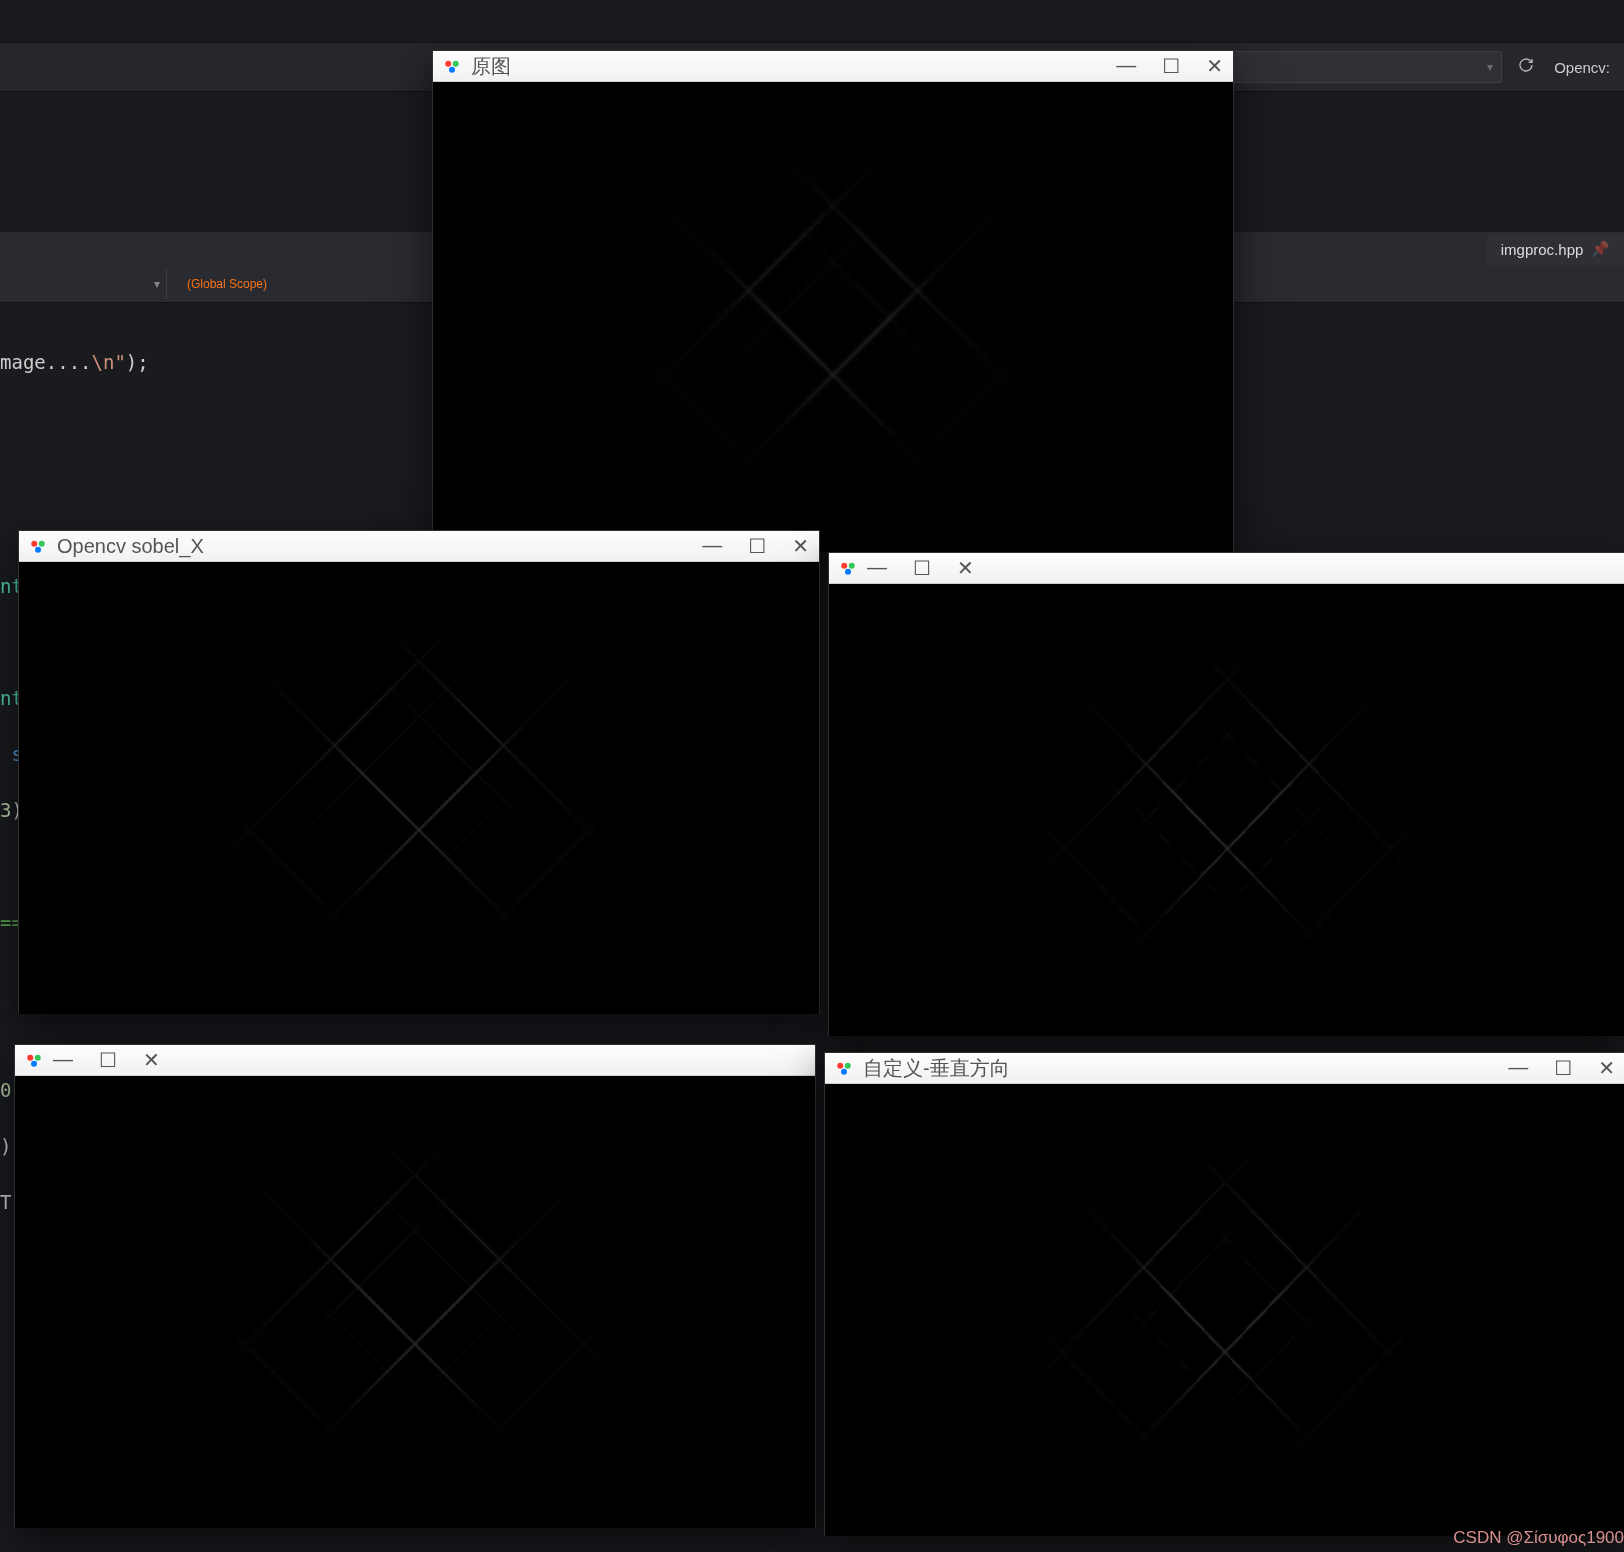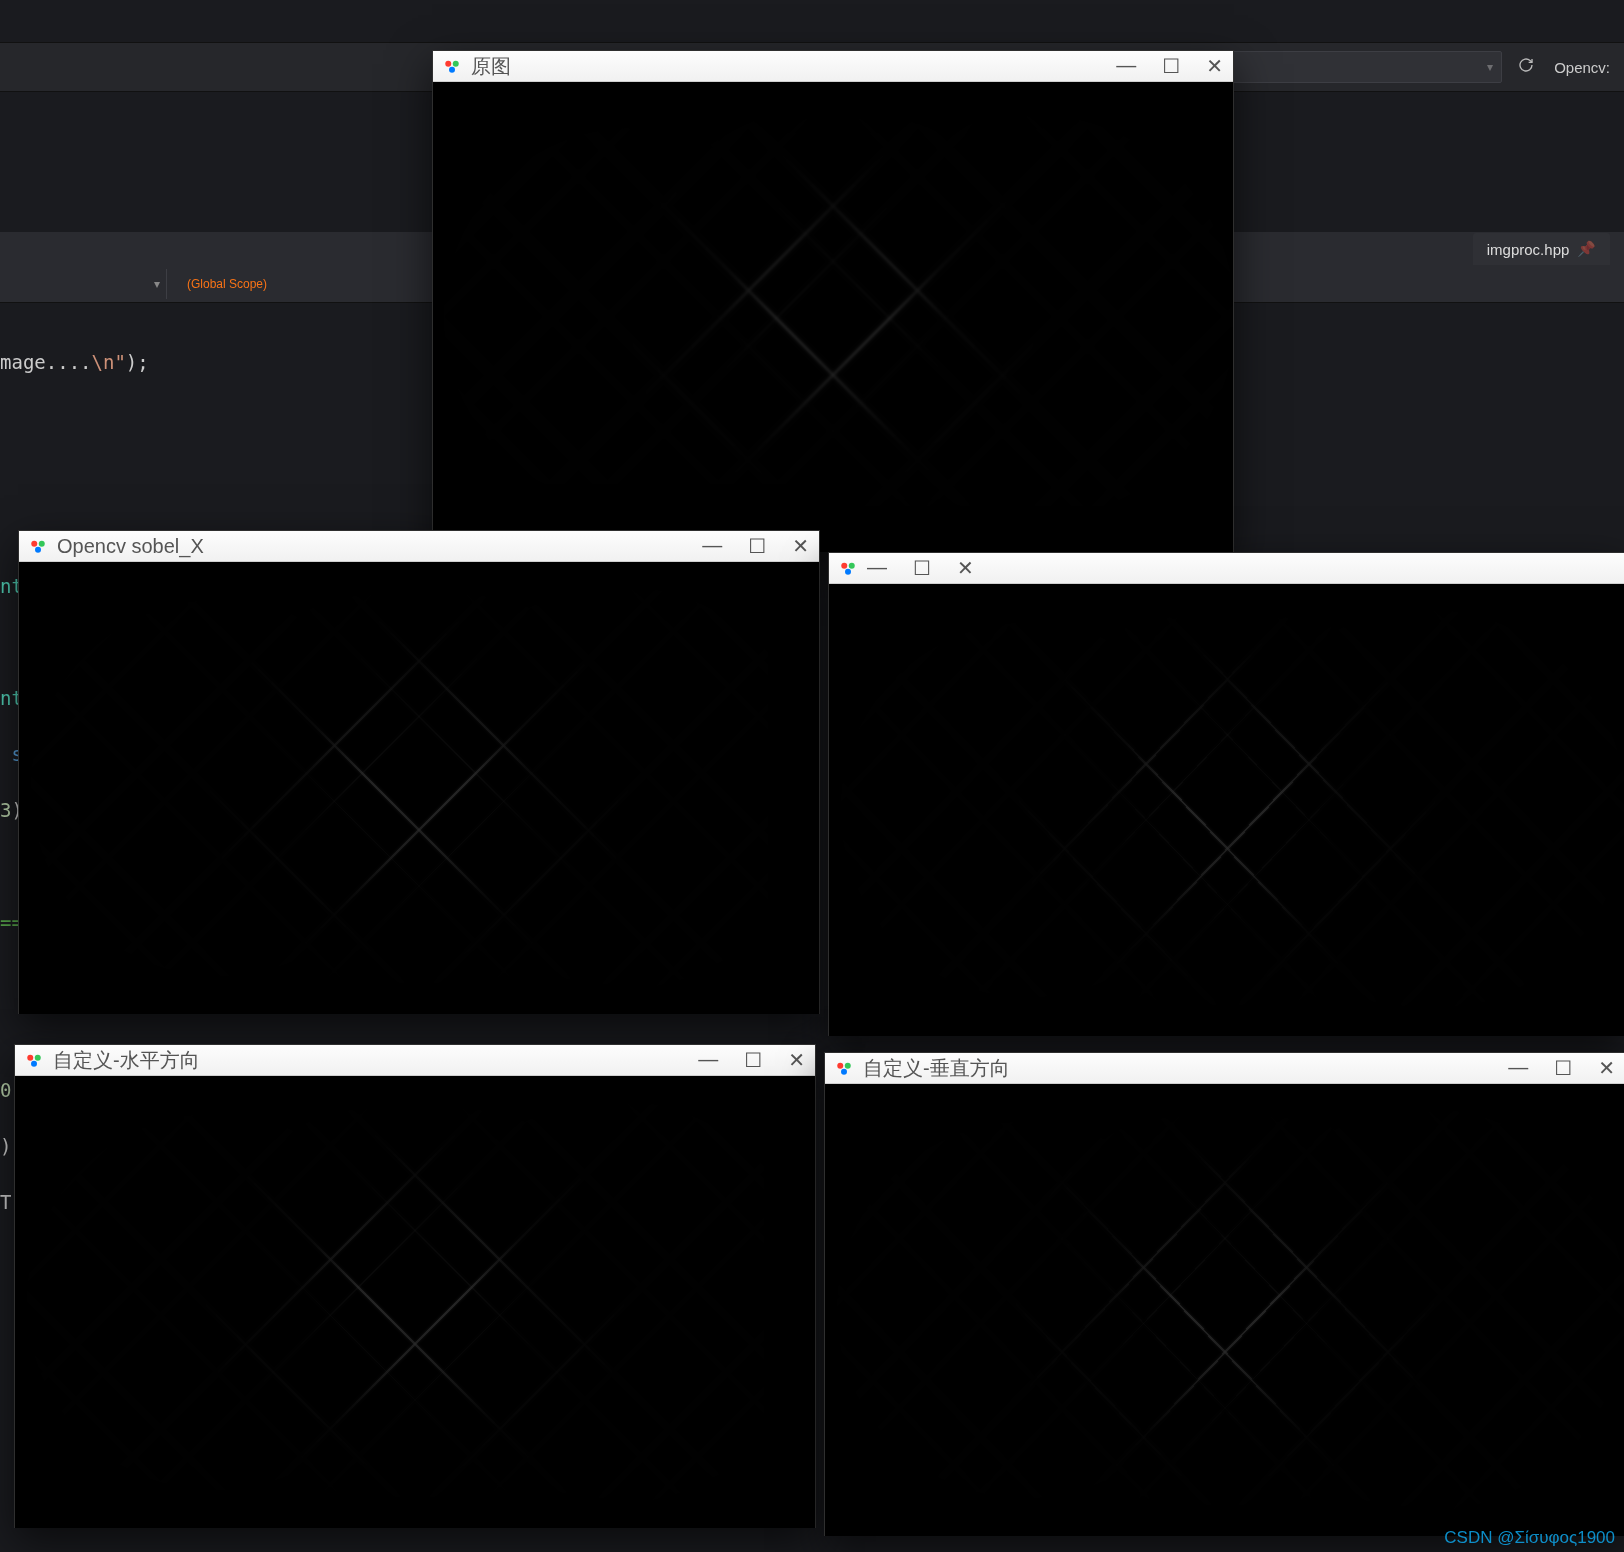--- a/index.html
+++ b/index.html
@@ -2,30 +2,30 @@
 <html><head>
 <meta charset="utf-8">
 <style>
 html,body{margin:0;padding:0;background:#1a1b1f;font-family:"Segoe UI",Arial,sans-serif;font-size:12px;color:#ccc;overflow:hidden}
 #stage{position:relative;width:1624px;height:1552px;background:#1a1b1f}
 .toolbar{position:absolute;left:0;right:0;top:42px;height:48px;background:#26272b;border-top:1px solid #111;border-bottom:1px solid #111;display:flex;align-items:center;justify-content:flex-end;padding:0 14px;gap:16px}
 .tb-dd{width:280px;height:30px;background:#303136;border:1px solid #3d3e44;border-radius:2px;display:flex;align-items:center;justify-content:flex-end;padding:0 8px;color:#aaa}
 .tb-dd .chev{opacity:.5}
 .tb-refresh{width:20px;height:20px;color:#bbb}
 .tb-cols{color:#ccc;font-size:15px}
-.tab-strip{position:absolute;left:0;right:0;top:232px;height:34px;background:#2a2b30;border-bottom:2px solid #0a6bc9;display:flex;align-items:center;justify-content:flex-end;padding-right:14px;gap:8px}
+.tab-strip{position:absolute;left:0;right:0;top:232px;height:34px;background:#2a2b30;border-bottom:2px solid #0a6bc9;display:flex;align-items:center;justify-content:flex-end;gap:8px}
 .tab{background:#2f3035;color:#ddd;padding:7px 14px;border-top-left-radius:3px;border-top-right-radius:3px;font-size:15px;display:flex;align-items:center;gap:8px}
 .pin{opacity:.4}
 .scope-bar{position:absolute;left:0;right:0;top:266px;height:36px;background:#2a2b30;border-bottom:1px solid #111;display:flex;align-items:center}
 .scope-dd{width:160px;height:30px;border-right:1px solid #3d3e44;display:flex;align-items:center;justify-content:flex-end;padding-right:6px;color:#888}
 .scope-lbl{padding:0 20px;color:#f97316;font-size:12px}
 .code{position:absolute;left:0;top:320px;width:440px;font-family:Consolas,monospace;font-size:19px;line-height:28px;white-space:pre;color:#ccc}
 .ln{display:block}
 .kw{color:#569cd6}.str{color:#ce9178}.en{color:#b8d7a3}.num{color:#b5cea8}.ty{color:#4ec9b0}.cm{color:#57a64a}
-.watermark{position:absolute;right:9px;bottom:4px;color:#0ea5e9;font-size:17px;opacity:.85}
+.watermark{position:absolute;right:0;bottom:4px;color:#fca5a5;font-size:17px;opacity:.85}
 
 
 .cvwin{position:absolute;box-shadow:0 14px 40px rgba(0,0,0,.6);border:1px solid #2f2f2f;background:#000}
 .cvwin .bar{height:30px;background:linear-gradient(#fdfdfd,#f1f1f1);border-bottom:1px solid #d0d0d0;display:flex;align-items:center;padding:0 10px;gap:10px;color:#555;font-size:20px}
 .cvwin .bar .ico{width:18px;height:18px;display:flex;align-items:center;justify-content:center}
 .cvwin .bar .ttl{flex:1;color:#555}
 .cvwin .bar .btns{display:flex;gap:26px;color:#555}
 .cvwin .bar .btns span{cursor:pointer}
 .cvwin .img{width:100%;height:calc(100% - 30px);background:#000;overflow:hidden;position:relative}
 
@@ -165,21 +165,20 @@
 
 <div class="cvwin" style="left:14px;top:1044px;width:800px;height:482px">
   <div class="bar">
     <span class="ico">
           <svg viewBox="0 0 24 24">
             <circle cx="7" cy="9" r="4" fill="#ff3b30"></circle>
             <circle cx="17" cy="9" r="4" fill="#34c759"></circle>
             <circle cx="12" cy="17" r="4" fill="#007aff"></circle>
           </svg>
         </span>
-    <span class="ttl">自定义-水平方向</span>
     <span class="btns">
           <span>—</span>
           <span>☐</span>
           <span>✕</span>
         </span>
   </div>
   <div class="img">
         <div class="pattern"></div>
         <div class="overlay-dk"></div>
       </div>

